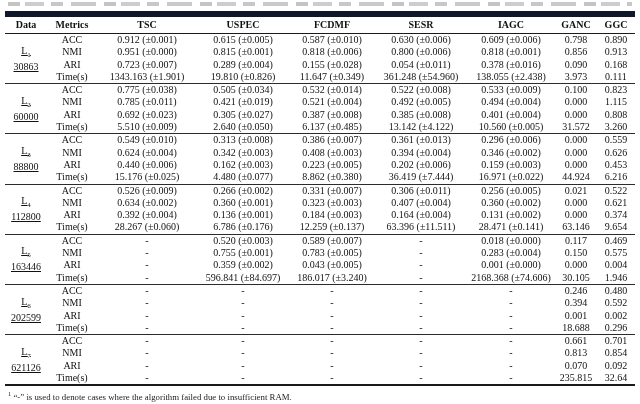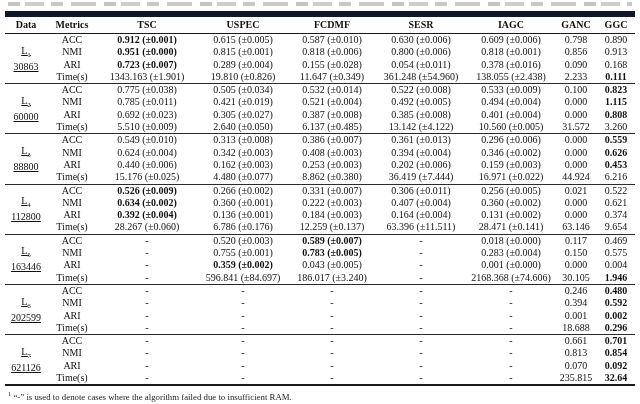--- a/index.html
+++ b/index.html
@@ -35,21 +35,21 @@
   col.c6 { width: 88px; }  col.c7 { width: 42px; }
   col.c8 { width: 38px; }
 
   th, td {
     text-align: center; vertical-align: middle;
     padding: 0 1px; line-height: 12.3px;
     white-space: nowrap; overflow: hidden;
   }
   thead th { font-weight: bold; line-height: 16px; border-bottom: 1px solid #1a1a1a; }
   tbody tr.group-start td { border-top: 1px solid #2b2b2b; }
-  td.best { font-weight: bold; }
+  td.best { font-weight: normal; }
   td.datacell { line-height: 12px; text-decoration: underline; }
   td.datacell sub { font-size: 7px; }
   .footnote { margin: 4px 3px 0 3px; font-size: 8.8px; color: #1c1c1c; }
   .footnote sup { font-size: 6.5px; }
 </style>
 </head>
 <body>
 
 <div class="page">
   <div class="caption-cut"></div>
@@ -114,21 +114,21 @@
           <td>0.090</td>
           <td>0.168</td>
         </tr>
         <tr>
           <td>Time(s)</td>
           <td>1343.163 (±1.901)</td>
           <td>19.810 (±0.826)</td>
           <td>11.647 (±0.349)</td>
           <td>361.248 (±54.960)</td>
           <td>138.055 (±2.438)</td>
-          <td>2.233</td>
+          <td>3.973</td>
           <td class="best">0.111</td>
         </tr>
         <tr class="group-start">
           <td rowspan="4" class="datacell">
             <div>L<sub>2</sub></div>
             <div>60000</div>
           </td>
           <td>ACC</td>
           <td>0.775 (±0.038)</td>
           <td>0.505 (±0.034)</td>
@@ -189,21 +189,21 @@
           <td>0.408 (±0.003)</td>
           <td>0.394 (±0.004)</td>
           <td>0.346 (±0.002)</td>
           <td>0.000</td>
           <td class="best">0.626</td>
         </tr>
         <tr>
           <td>ARI</td>
           <td>0.440 (±0.006)</td>
           <td>0.162 (±0.003)</td>
-          <td>0.253 (±0.003)</td>
+          <td>0.223 (±0.005)</td>
           <td>0.202 (±0.006)</td>
           <td>0.159 (±0.003)</td>
           <td>0.000</td>
           <td class="best">0.453</td>
         </tr>
         <tr>
           <td>Time(s)</td>
           <td>15.176 (±0.025)</td>
           <td>4.480 (±0.077)</td>
           <td>8.862 (±0.380)</td>
@@ -223,21 +223,21 @@
           <td>0.331 (±0.007)</td>
           <td>0.306 (±0.011)</td>
           <td>0.256 (±0.005)</td>
           <td>0.021</td>
           <td>0.522</td>
         </tr>
         <tr>
           <td>NMI</td>
           <td class="best">0.634 (±0.002)</td>
           <td>0.360 (±0.001)</td>
-          <td>0.222 (±0.003)</td>
+          <td>0.323 (±0.003)</td>
           <td>0.407 (±0.004)</td>
           <td>0.360 (±0.002)</td>
           <td>0.000</td>
           <td>0.621</td>
         </tr>
         <tr>
           <td>ARI</td>
           <td class="best">0.392 (±0.004)</td>
           <td>0.136 (±0.001)</td>
           <td>0.184 (±0.003)</td>

